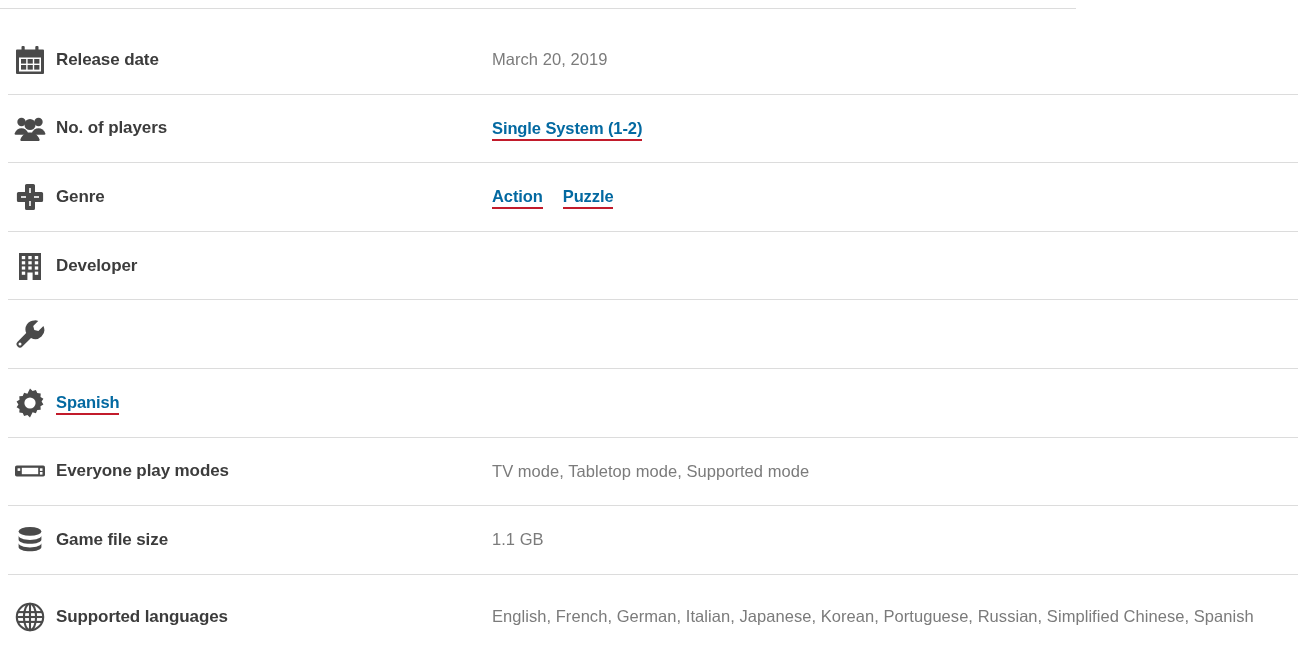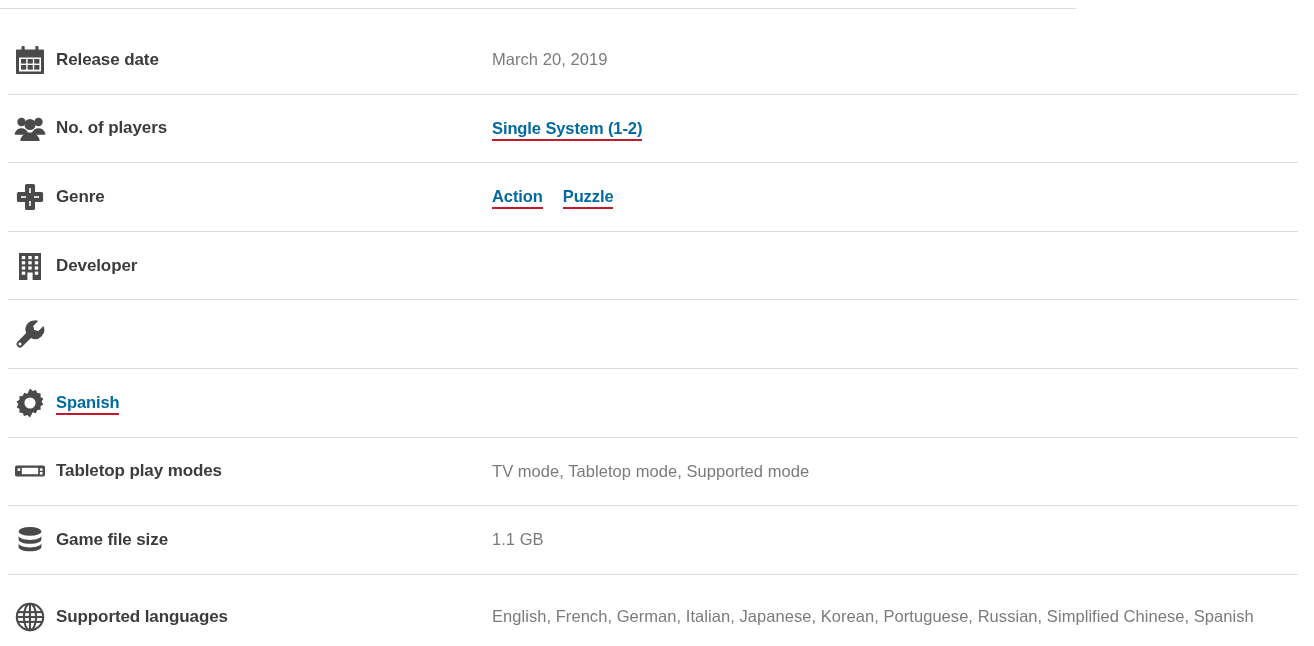--- a/index.html
+++ b/index.html
@@ -176,21 +176,21 @@
   <div class="spec-row">
     <div class="row-icon">
       <svg width="32" height="32" viewBox="0 0 32 32" fill="currentColor">
         <rect x="1" y="10.5" width="30" height="11" rx="1.8"></rect>
         <rect x="7.8" y="12.8" width="16.4" height="6.4" fill="#ffffff"></rect>
         <rect x="3.6" y="13.3" width="2.6" height="2.6" fill="#ffffff"></rect>
         <rect x="25.9" y="13.3" width="2.6" height="2.6" fill="#ffffff"></rect>
         <rect x="25.9" y="17" width="2.6" height="2.6" fill="#ffffff"></rect>
       </svg>
     </div>
-    <div class="row-label">Tabletop play modes</div>
+    <div class="row-label">Everyone play modes</div>
     <div class="row-value">TV mode, Tabletop mode, Supported mode</div>
   </div>
 
   <div class="spec-row">
     <div class="row-icon">
       <svg width="32" height="32" viewBox="0 0 32 32" fill="currentColor">
         <ellipse cx="16" cy="7.4" rx="11.4" ry="4.4"></ellipse>
         <path d="M4.6 11.5c0 2.4 5.1 4.4 11.4 4.4s11.4-2 11.4-4.4v3.9c0 2.4-5.1 4.4-11.4 4.4S4.6 17.8 4.6 15.4v-3.9z"></path>
         <path d="M4.6 19c0 2.4 5.1 4.4 11.4 4.4s11.4-2 11.4-4.4v3.9c0 2.4-5.1 4.4-11.4 4.4S4.6 25.3 4.6 22.9V19z"></path>
       </svg>

